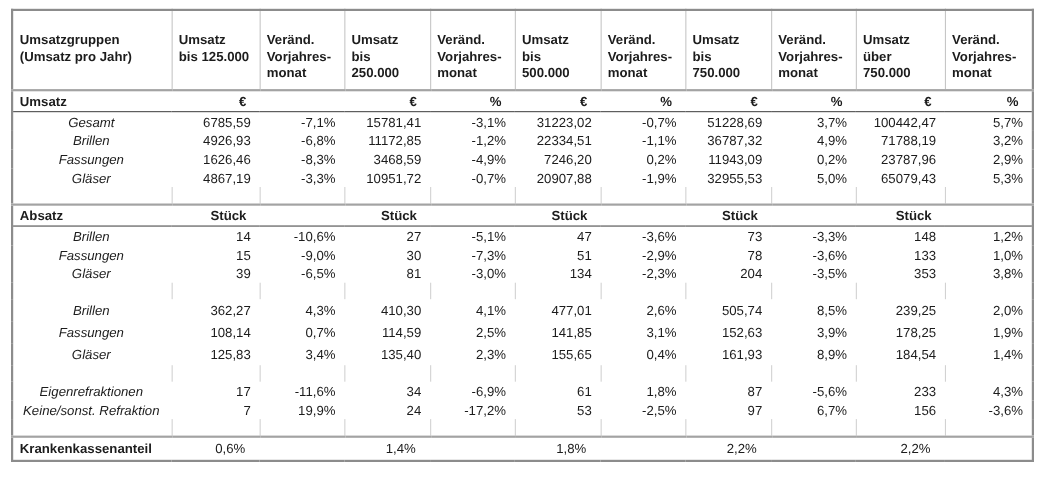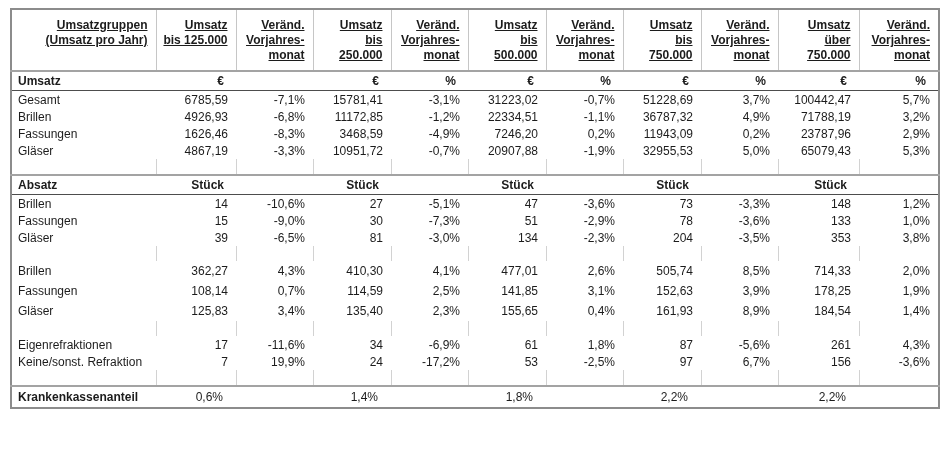--- a/index.html
+++ b/index.html
@@ -19,42 +19,41 @@
   th,td{
     font-size:12px;
     padding:0 8px 0 6px;
     overflow:hidden;
     white-space:nowrap;
     vertical-align:middle;
   }
   
   tr.header-row th{
     vertical-align:top;
-    text-align:right;
+    text-align:left;
     font-weight:bold;
     white-space:pre-line;
     line-height:15px;
-    padding-top:8px;
+    padding-top:19px;
     height:52px;
     border-left:1px solid #c6c6c6;
-    text-decoration:underline;
   }
   tr.header-row th:first-child{border-left:none;}
   
   tr.section-row td{
     border-top:2px solid #a3a3a3;
     border-bottom:1px solid #4d4d4d;
     font-weight:bold;
     height:18px;
   }
   tr.section-row td.sec-name{text-align:left;}
   tr.section-row td.unit{text-align:right;padding-right:12px;}
   
   tr.data-row td{height:17px;text-align:right;}
-  tr.data-row td.rowlabel{text-align:left;}
+  tr.data-row td.rowlabel{text-align:center;font-style:italic;}
   tr.data-row.tall td{height:20px;}
   
   tr.spacer-row td{height:15px;border-left:1px solid #d2d2d2;padding:0;}
   tr.spacer-row td:first-child{border-left:none;}
   
   tr.footer-row td{
     border-top:2px solid #a3a3a3;
     height:20px;
     text-align:right;
     padding-right:13px;
@@ -259,21 +258,21 @@
         <tr class="data-row tall">
           <td class="rowlabel">Brillen</td>
           <td class="num">362,27</td>
           <td class="num">4,3%</td>
           <td class="num">410,30</td>
           <td class="num">4,1%</td>
           <td class="num">477,01</td>
           <td class="num">2,6%</td>
           <td class="num">505,74</td>
           <td class="num">8,5%</td>
-          <td class="num">714,33</td>
+          <td class="num">239,25</td>
           <td class="num">2,0%</td>
         </tr>
         <tr class="data-row tall">
           <td class="rowlabel">Fassungen</td>
           <td class="num">108,14</td>
           <td class="num">0,7%</td>
           <td class="num">114,59</td>
           <td class="num">2,5%</td>
           <td class="num">141,85</td>
           <td class="num">3,1%</td>
@@ -311,21 +310,21 @@
         <tr class="data-row">
           <td class="rowlabel">Eigenrefraktionen</td>
           <td class="num">17</td>
           <td class="num">-11,6%</td>
           <td class="num">34</td>
           <td class="num">-6,9%</td>
           <td class="num">61</td>
           <td class="num">1,8%</td>
           <td class="num">87</td>
           <td class="num">-5,6%</td>
-          <td class="num">261</td>
+          <td class="num">233</td>
           <td class="num">4,3%</td>
         </tr>
         <tr class="data-row">
           <td class="rowlabel">Keine/sonst. Refraktion</td>
           <td class="num">7</td>
           <td class="num">19,9%</td>
           <td class="num">24</td>
           <td class="num">-17,2%</td>
           <td class="num">53</td>
           <td class="num">-2,5%</td>

